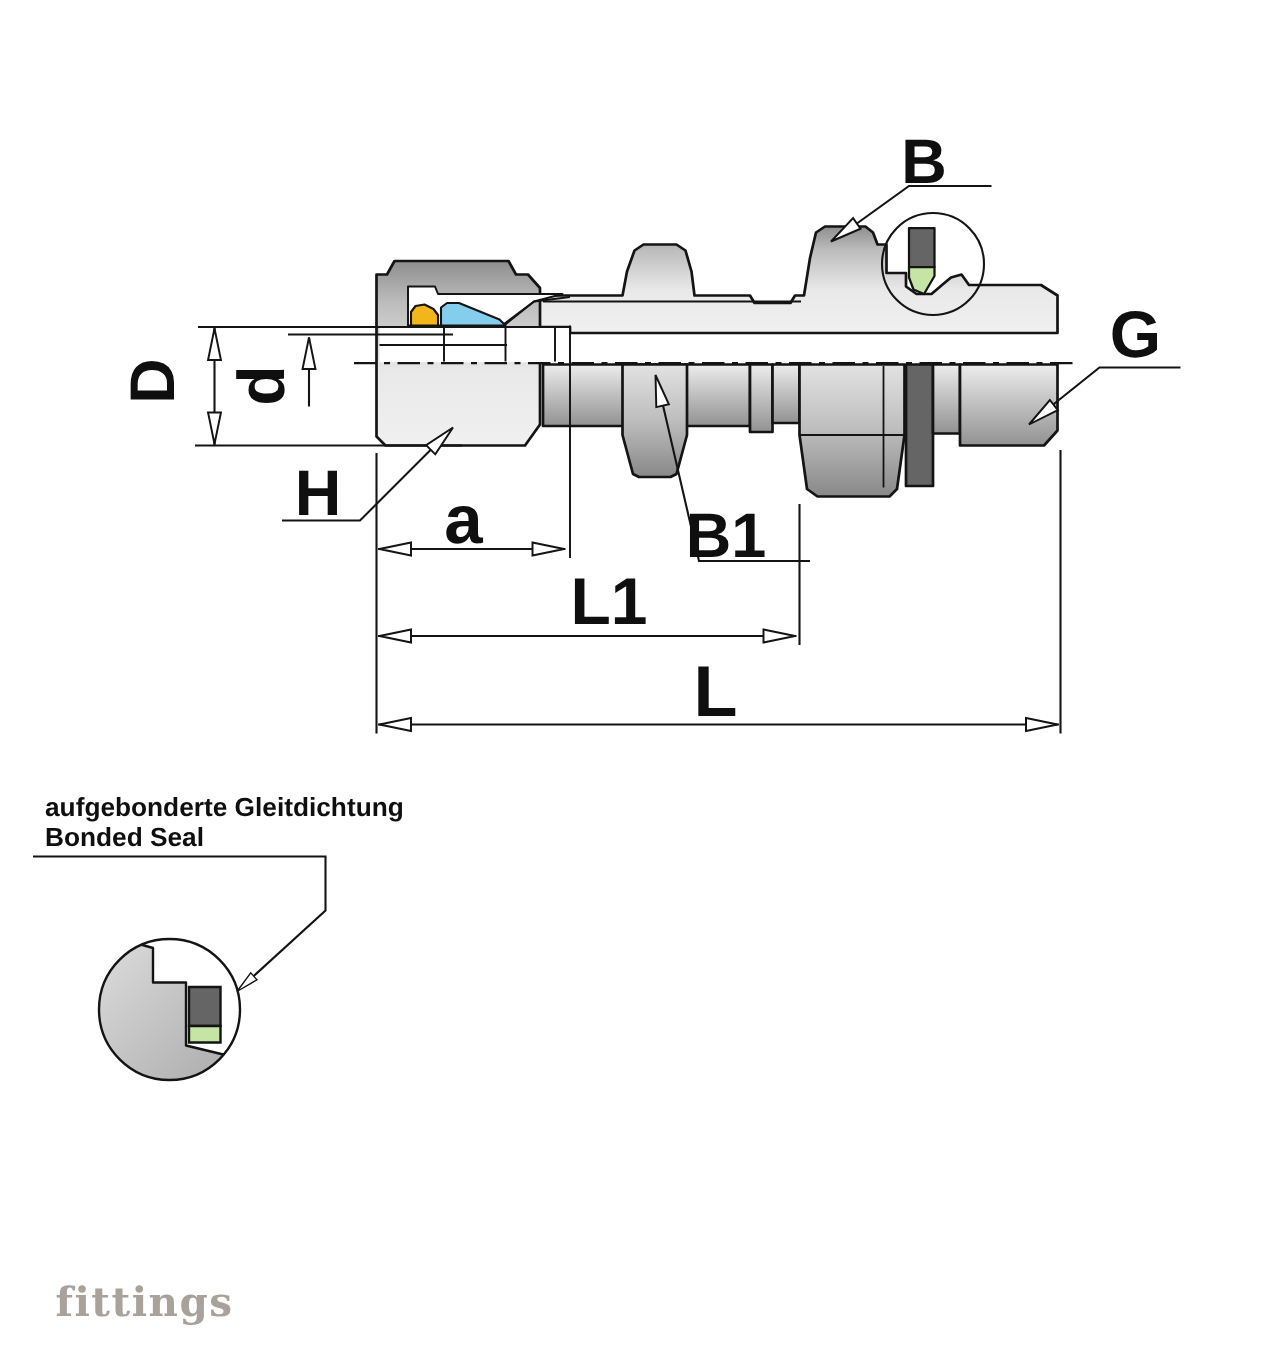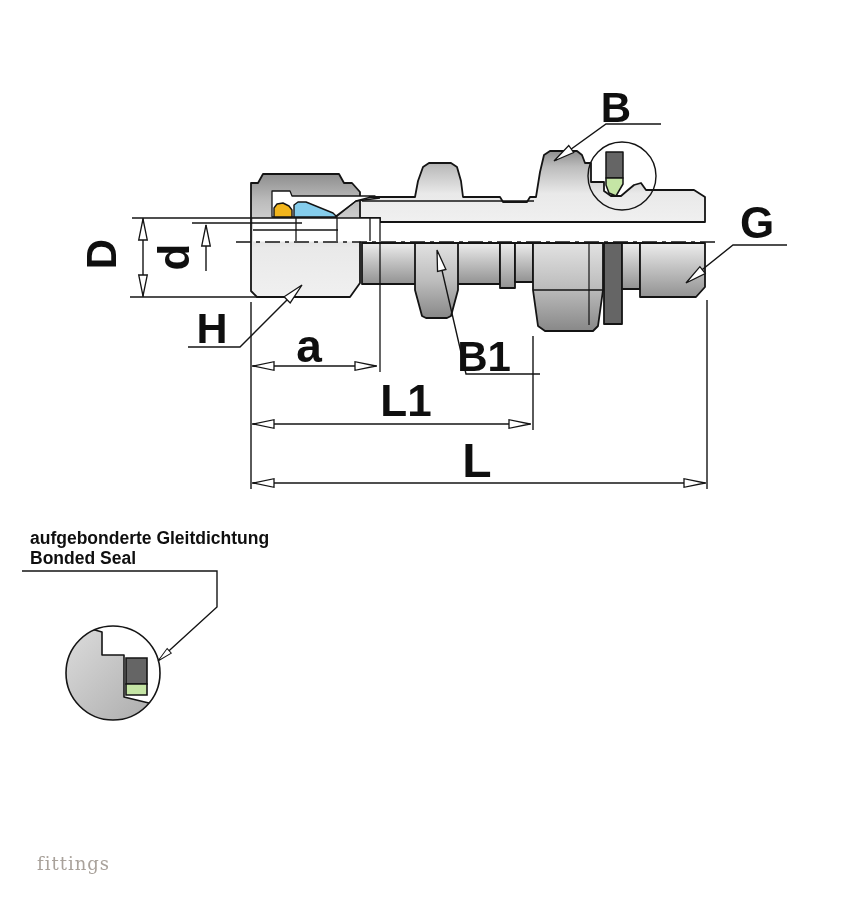--- a/index.html
+++ b/index.html
@@ -3,22 +3,22 @@
 <meta charset="utf-8">
 <style>
   html,body{margin:0;padding:0;background:#fff;}
   .canvas{position:relative;width:843px;height:900px;background:#ffffff;overflow:hidden;
           font-family:"Liberation Sans",sans-serif;}
   svg text{font-family:"Liberation Sans",sans-serif;fill:#0f0f0f;}
   .dimlabel{font-weight:bold;}
   .calloutline{font-weight:bold;font-size:17.5px;}
   .logo-brand{position:absolute;left:5px;top:799px;color:#a9a29b;font-weight:bold;
               font-size:58px;letter-spacing:-5px;line-height:1;}
-  .logo-sub{position:absolute;left:37px;top:855px;color:#a9a29b;font-weight:normal;
-            font-family:"DejaVu Serif",serif;font-size:18px;letter-spacing:1px;line-height:1;}
+  .logo-sub{position:absolute;left:37px;top:855px;color:#a9a29b;font-weight:bold;
+            font-family:"DejaVu Serif",serif;font-size:27px;letter-spacing:1px;line-height:1;}
 </style>
 </head>
 <body>
 
 <div class="canvas">
 
 <svg width="843" height="760" viewBox="0 0 843 760">
   <defs>
     <linearGradient id="gUp" x1="0" y1="0" x2="0" y2="1">
       <stop offset="0" stop-color="#8e8e8e"></stop>

